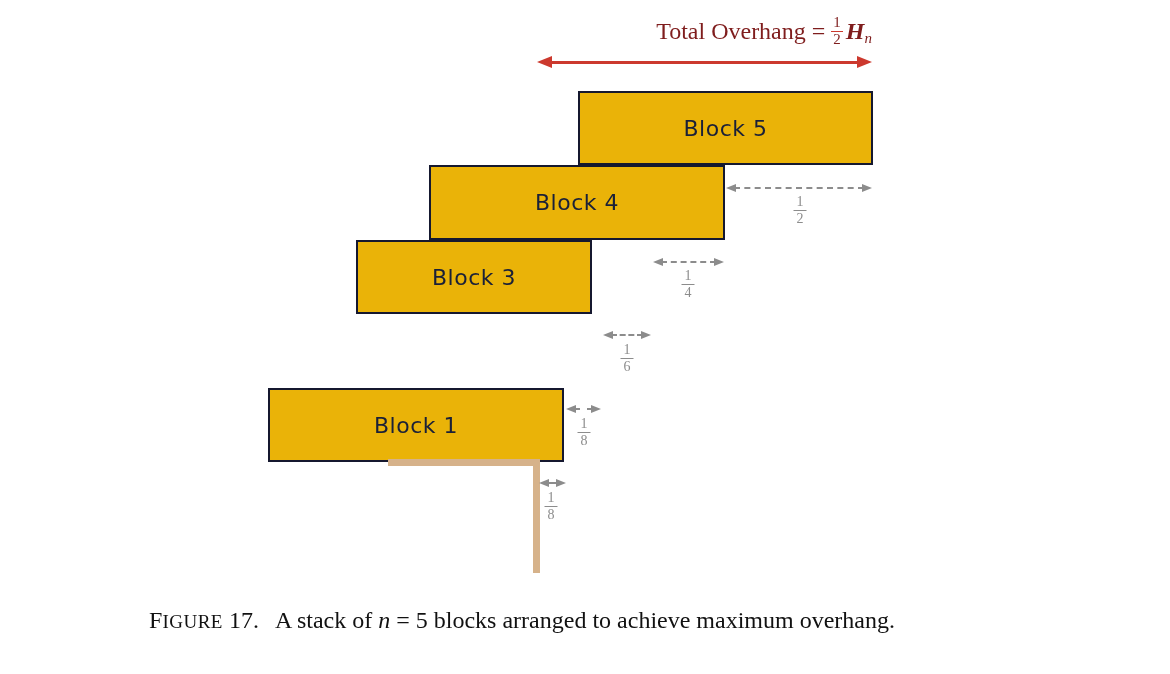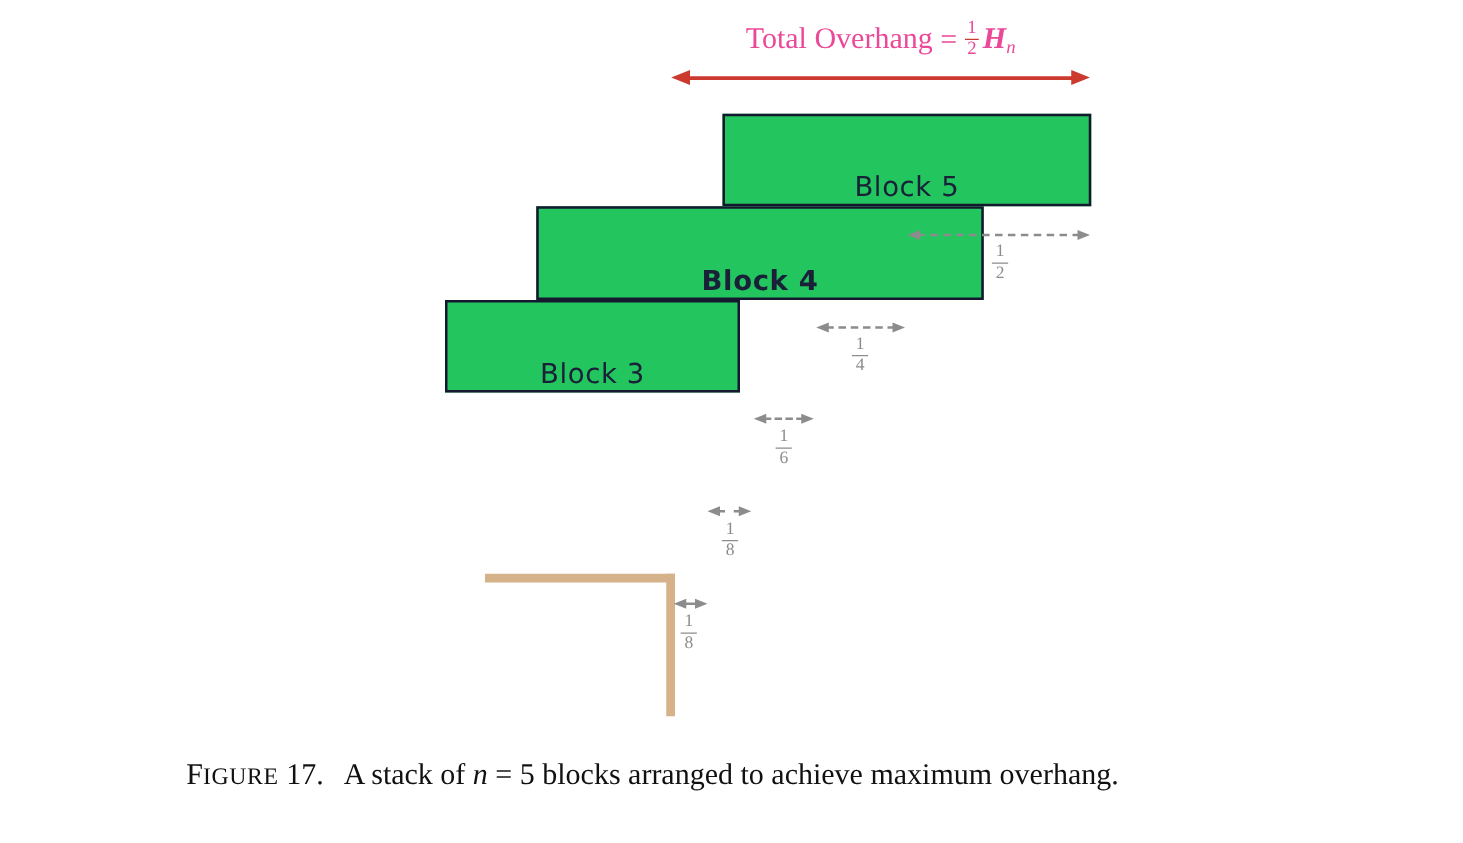--- a/index.html
+++ b/index.html
@@ -8,23 +8,23 @@
     width:1170px;height:674px;
     background:#ffffff;
     overflow:hidden;
     font-family:"Liberation Serif", serif;
   }
 
   
   .block{
     position:absolute;
     box-sizing:border-box;
-    background:#22c55e;
+    background:#eab308;
     border:2px solid #15182f;
-    display:flex;align-items:flex-end;justify-content:center;
+    display:flex;align-items:center;justify-content:center;
   }
   .block .blabel{
     font-family:"DejaVu Sans", sans-serif;
     font-size:22px;
     color:#1a2038;
     letter-spacing:0.5px;
   }
 
   
   .arr{position:absolute;height:14px;}
@@ -57,21 +57,21 @@
   .rfrac{
     display:inline-flex;flex-direction:column;align-items:center;
     font-size:15px;line-height:1.05;vertical-align:middle;
     margin:0 3px 0 6px;position:relative;top:-2px;
   }
   .rfrac .num{padding:0 2px;border-bottom:1.4px solid #cc392e;}
 
   
   #overhang-label{
     position:absolute;left:537px;top:17px;width:335px;
-    text-align:center;color:#ec4899;font-size:24px;
+    text-align:right;color:#7f1d1d;font-size:24px;
     white-space:nowrap;
   }
   #overhang-label .var{font-style:italic;font-weight:bold;}
   #overhang-label .sub{font-style:italic;font-size:15px;vertical-align:-4px;}
   #overhang-label .eq{margin-left:6px;}
 
   
   .table-bar{position:absolute;background:#d6b28a;}
 
   
@@ -95,24 +95,27 @@
         <span class="den">2</span>
       </span><span class="var">H</span><span class="sub">n</span>
   </div>
 
   <div class="arr red" style="left:537px;top:54px;width:335px;">
     <span class="head-l"></span>
     <span class="shaft"></span>
     <span class="head-r"></span>
   </div>
 
+  <div class="block" style="left:268px;top:388px;width:296px;height:74px;">
+    <span class="blabel">Block 1</span>
+  </div>
   <div class="block" style="left:356px;top:240px;width:236px;height:74px;">
     <span class="blabel">Block 3</span>
   </div>
-  <div class="block" style="left:429px;top:165px;width:358px;height:75px;font-weight:bold;">
+  <div class="block" style="left:429px;top:165px;width:296px;height:75px;">
     <span class="blabel">Block 4</span>
   </div>
   <div class="block" style="left:578px;top:91px;width:295px;height:74px;">
     <span class="blabel">Block 5</span>
   </div>
 
   <div class="table-bar" style="left:388px;top:459px;width:152px;height:7px;"></div>
   <div class="table-bar" style="left:533px;top:459px;width:7px;height:114px;"></div>
 
   <div class="arr" style="left:726px;top:181px;width:146px;">

